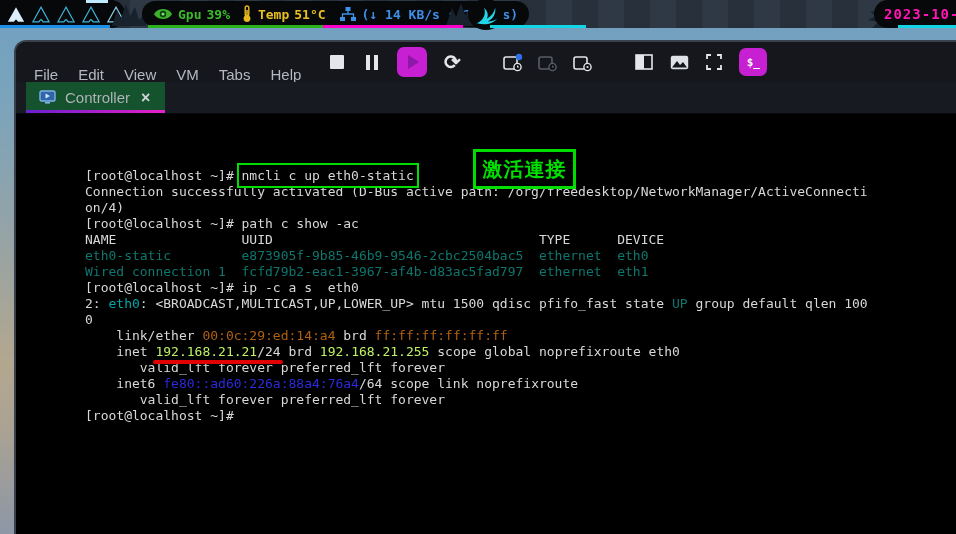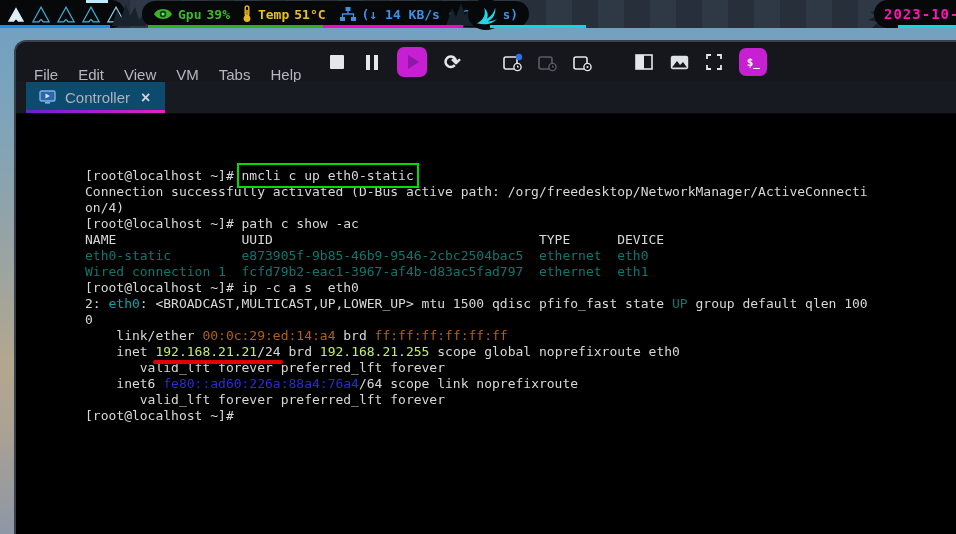--- a/index.html
+++ b/index.html
@@ -38,21 +38,21 @@
   .icon-stop{width:14px;height:14px;background:#e4e6ea;border-radius:1px;}
   .icon-pause{display:flex;gap:4px;}
   .icon-pause i{width:4px;height:15px;background:#e4e6ea;}
   .btn-run{width:30px;height:30px;background:#c71fd2;border-radius:7px;display:flex;align-items:center;justify-content:center;}
   .icon-play{width:0;height:0;border-left:11px solid #8e18a8;border-top:7px solid transparent;border-bottom:7px solid transparent;margin-left:3px;}
   .glyph-refresh{color:#e4e6ea;font-size:20px;font-weight:bold;line-height:1;}
   .btn-terminal{width:28px;height:28px;background:#c71fd2;border-radius:7px;display:flex;align-items:center;justify-content:center;
     color:#fff;font-family:"DejaVu Sans Mono",monospace;font-size:11px;font-weight:bold;}
   .grp-gap{margin-left:26px;}
   .tabbar{height:31px;min-height:31px;background:#171a21;display:flex;align-items:stretch;border-bottom:1px solid #07080b;}
-  .tab{display:flex;align-items:center;gap:9px;padding:0 13px;margin-left:10px;background:#0c4a6e;position:relative;}
+  .tab{display:flex;align-items:center;gap:9px;padding:0 13px;margin-left:10px;background:#14532d;position:relative;}
   .tab-label{color:#aeb2b9;font-size:15px;}
   .tab-close{color:#d2d5da;font-size:16px;font-weight:bold;padding:0 2px;}
   .tab-underline{position:absolute;left:0;right:0;bottom:0;height:3px;background:linear-gradient(90deg,#6a1fd0,#e820c8);}
   
   .term{flex:1;background:#000;position:relative;padding:54px 0 0 69px;
     font-family:"DejaVu Sans Mono",monospace;font-size:13px;line-height:16px;}
   .t-line{white-space:pre;}
   .c-w{color:#d8d8d8;} .c-g{color:#0f766e;} .c-cy{color:#00a8a8;margin-top:24px;}
   .c-or{color:#b06010;} .c-m{color:#bef264;} .c-b{color:#2a2ade;}
   .gbox{outline:2px solid #00dd00;outline-offset:3px;}
@@ -235,14 +235,17 @@
         <div class="t-line"><span class="c-w">[root@localhost ~]# ip -c a s  eth0</span></div>
         <div class="t-line"><span class="c-w">2: </span><span class="c-cy">eth0</span><span class="c-w">: &lt;BROADCAST,MULTICAST,UP,LOWER_UP&gt; mtu 1500 qdisc pfifo_fast state </span><span class="c-g">UP</span><span class="c-w"> group default qlen 100</span></div>
         <div class="t-line"><span class="c-w">0</span></div>
         <div class="t-line"><span class="c-w">    link/ether </span><span class="c-or">00:0c:29:ed:14:a4</span><span class="c-w"> brd </span><span class="c-or">ff:ff:ff:ff:ff:ff</span></div>
         <div class="t-line"><span class="c-w">    inet </span><span class="redline"><span class="c-m">192.168.21.21</span><span class="c-w">/24</span><i class="rbar"></i></span><span class="c-w"> brd </span><span class="c-m">192.168.21.255</span><span class="c-w"> scope global noprefixroute eth0</span></div>
         <div class="t-line"><span class="c-w">       valid_lft forever preferred_lft forever</span></div>
         <div class="t-line"><span class="c-w">    inet6 </span><span class="c-b">fe80::ad60:226a:88a4:76a4</span><span class="c-w">/64 scope link noprefixroute</span></div>
         <div class="t-line"><span class="c-w">       valid_lft forever preferred_lft forever</span></div>
         <div class="t-line"><span class="c-w">[root@localhost ~]#</span></div>
       </div>
+    <div class="cjk-box">
+      <span>激活連接</span>
+    </div>
   </div>
 </div>
 
 </body></html>

